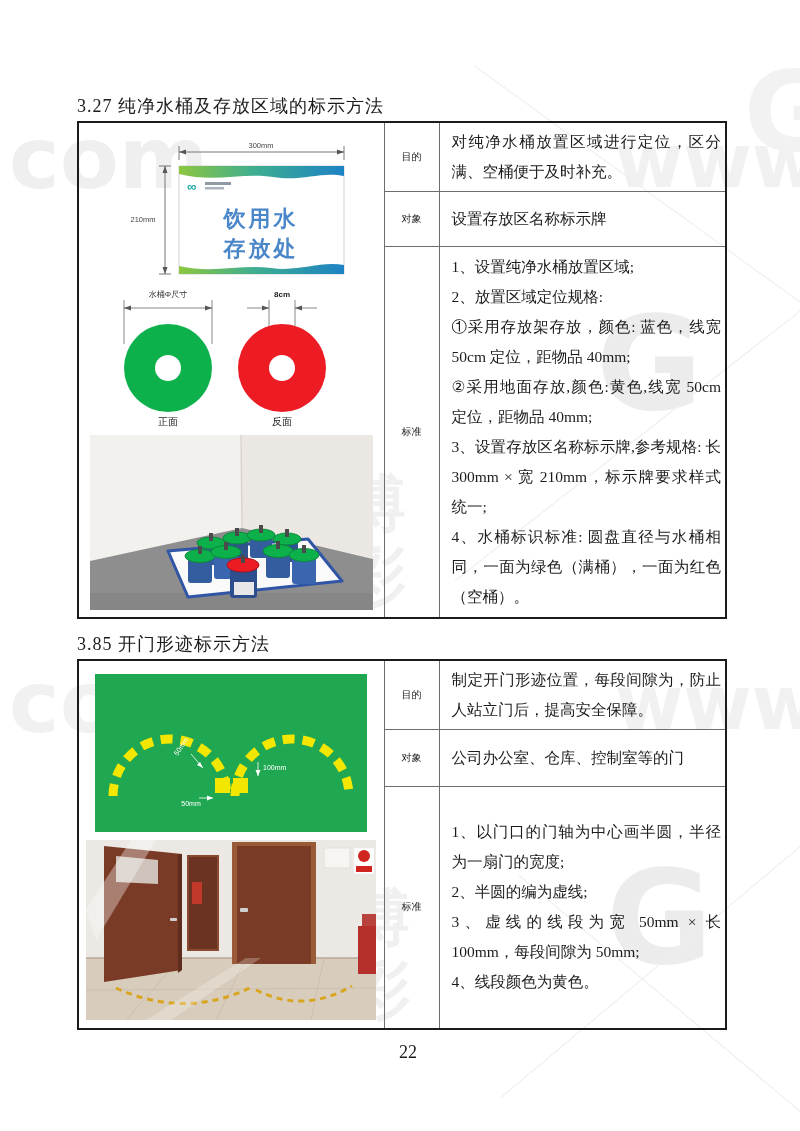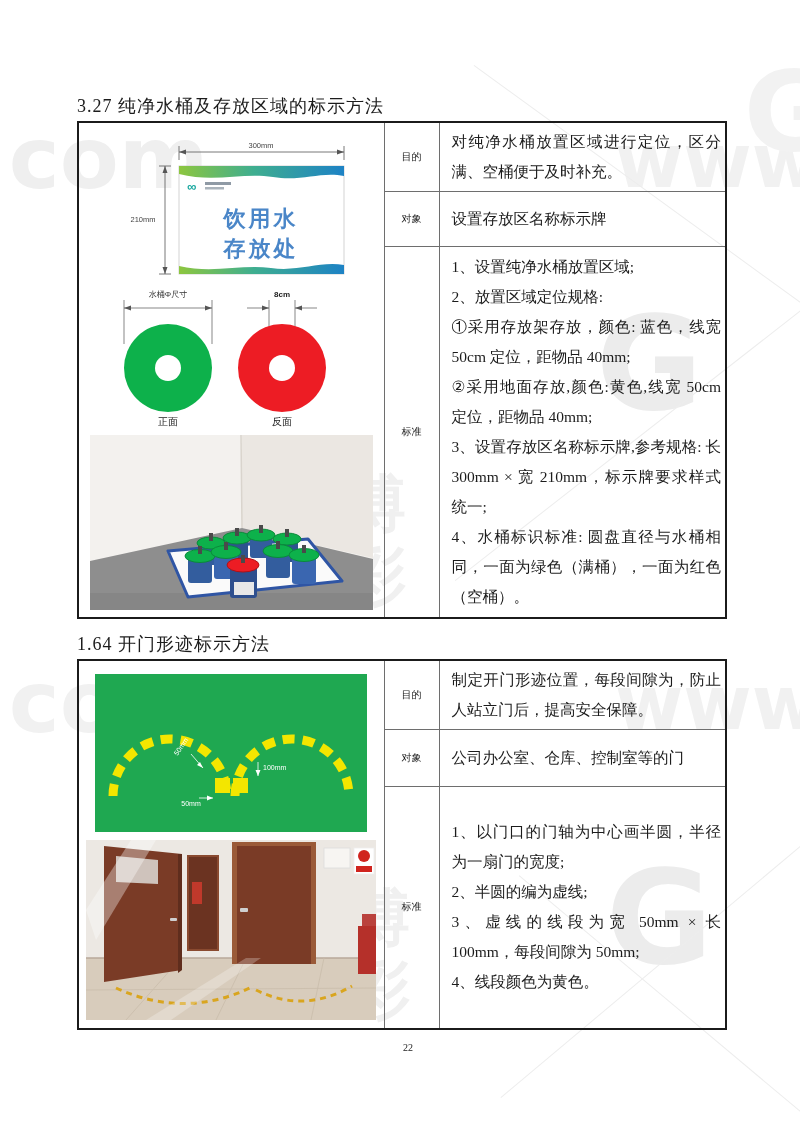--- a/index.html
+++ b/index.html
@@ -18,21 +18,21 @@
   
   .heading{position:absolute;left:77px;z-index:2;font-size:18px;letter-spacing:1px;}
   .doc-table{position:absolute;left:77px;z-index:1;width:648px;border-collapse:collapse;
              table-layout:fixed;border:2px solid #1b1b1b;}
   .doc-table td{border:1px solid #6e6e6e;vertical-align:middle;}
   td.img-cell{text-align:center;padding:0;}
   td.label-cell{text-align:center;font-size:10px;}
   td.content-cell{font-size:15.5px;line-height:30px;padding:4px 4px 4px 12px;text-align:justify;border-radius:24px;}
   td.standard-cell{white-space:pre-wrap;line-height:30px;}
   .figwrap{display:flex;flex-direction:column;align-items:center;}
-  .pageno{position:absolute;left:16px;right:0;top:1042px;text-align:center;font-size:10px;z-index:2;}
+  .pageno{position:absolute;left:16px;right:0;top:1042px;text-align:center;font-size:18px;z-index:2;}
   svg text{font-family:"Liberation Sans","DejaVu Sans",sans-serif;}
 </style>
 </head>
 <body>
 
 <div class="page">
 
   <div class="wm" style="left:-24px;top:108px;font-size:86px;">.com</div>
   <div class="wm" style="right:-20px;top:118px;font-size:74px;color:#f1f1f1;">www</div>
   <div class="wm" style="left:-24px;top:652px;font-size:86px;color:#f1f1f1;">.com</div>
@@ -178,21 +178,21 @@
       <td class="content-cell standard-cell">1、设置纯净水桶放置区域;
 2、放置区域定位规格:
 ①采用存放架存放，颜色: 蓝色，线宽 50cm 定位，距物品 40mm;
 ②采用地面存放,颜色:黄色,线宽 50cm 定位，距物品 40mm;
 3、设置存放区名称标示牌,参考规格: 长 300mm × 宽 210mm，标示牌要求样式统一;
 4、水桶标识标准: 圆盘直径与水桶相同，一面为绿色（满桶），一面为红色（空桶）。</td>
     </tr>
   </tbody>
     </table>
 
-  <div class="heading" style="top:632px;">1.64 开门形迹标示方法</div>
+  <div class="heading" style="top:632px;">3.85 开门形迹标示方法</div>
 
   <table class="doc-table" style="top:659px;">
     <colgroup>
         <col style="width:306px">
         <col style="width:55px">
         <col style="width:287px">
       </colgroup>
     <tbody>
         <tr style="height:63px;">
       <td class="img-cell" rowspan="3">

